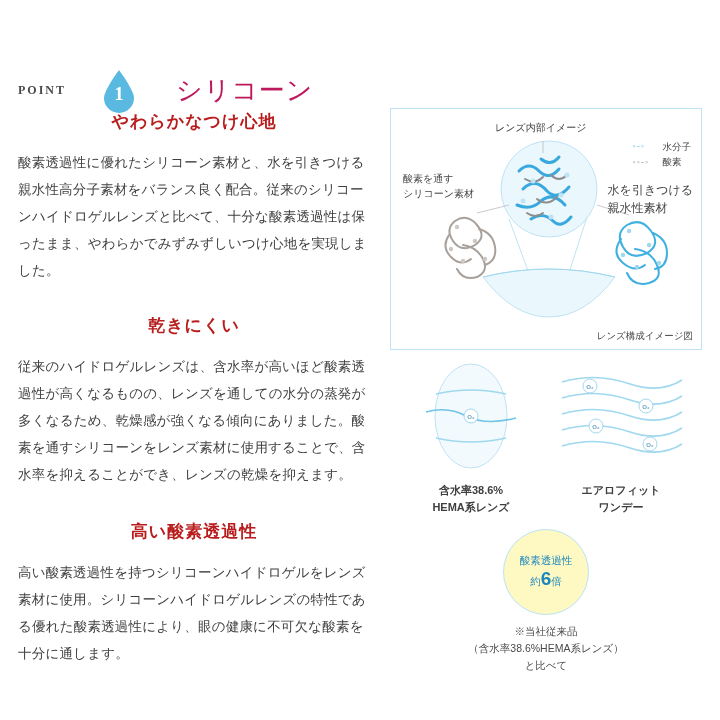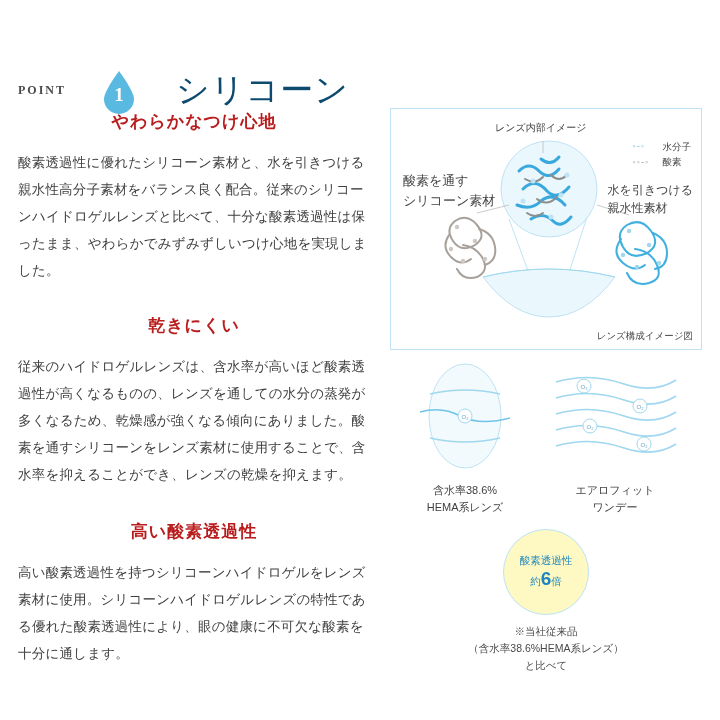--- a/index.html
+++ b/index.html
@@ -53,22 +53,22 @@
     align-items: center;
     justify-content: center;
     color: #ffffff;
     font-size: 19px;
     font-family: "Liberation Serif", serif;
     font-weight: bold;
     padding-top: 6px;
     box-sizing: border-box;
   }
   .header-title {
-    font-size: 33px;
-    color: #0c4a6e;
+    font-size: 26px;
+    color: #be185d;
     letter-spacing: 1px;
   }
 
   
   .left-col {
     position: absolute;
     left: 18px;
     top: 110px;
     width: 352px;
   }
@@ -122,21 +122,21 @@
     display: inline-block;
     color: #6fc4e8;
     font-size: 9px;
     letter-spacing: 1px;
   }
   .legend-mark.gray { color: #9a9a9a; }
   .lab-left {
     position: absolute;
     left: 12px;
     top: 62px;
-    font-size: 13px;
+    font-size: 10px;
     line-height: 1.5;
     color: #444;
   }
   .lab-right {
     position: absolute;
     right: 8px;
     top: 72px;
     font-size: 12px;
     line-height: 1.5;
     color: #444;
@@ -153,21 +153,22 @@
 
   
   .compare {
     position: absolute;
     left: 390px;
     top: 360px;
     width: 312px;
   }
   .cmp-row {
     display: flex;
-    justify-content: flex-start;
+    justify-content: center;
+    font-weight: bold;
   }
   .cmp-item {
     width: 150px;
     text-align: center;
   }
   .cmp-caption {
     font-size: 11px;
     color: #3f3f3f;
     line-height: 1.5;
     margin-top: 6px;

